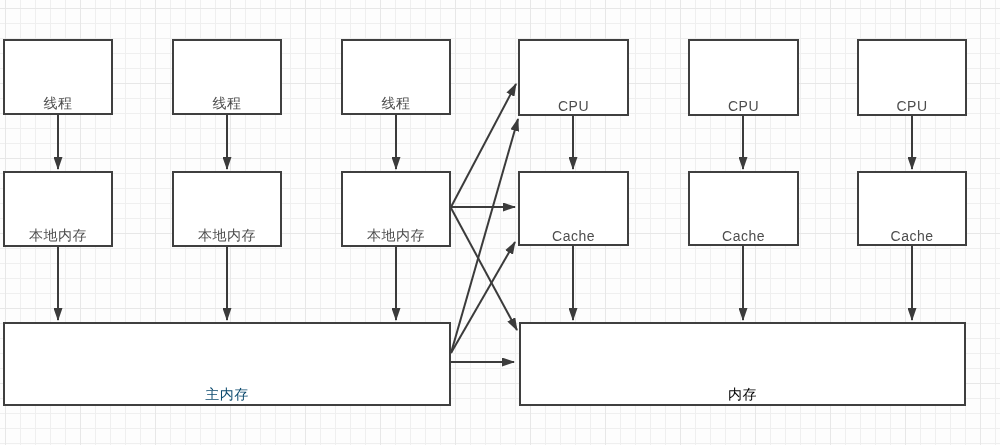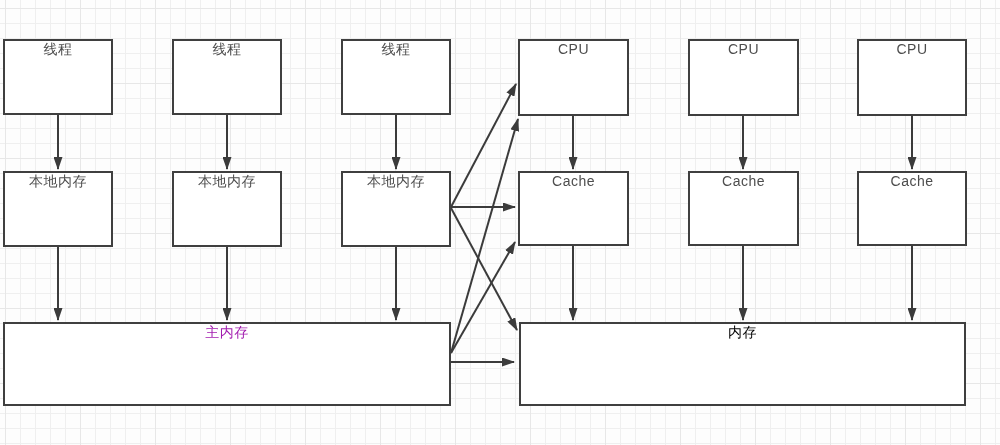--- a/index.html
+++ b/index.html
@@ -22,21 +22,21 @@
       linear-gradient(90deg, #efefef 1px, transparent 1px);
     background-size: 75px 75px, 75px 75px, 15px 15px, 15px 15px;
     background-position: 5px 8px;
   }
   .node {
     position: absolute;
     box-sizing: border-box;
     background: #ffffff;
     border: 2px solid #3f3f3f;
     display: flex;
-    align-items: flex-start;
+    align-items: flex-end;
     justify-content: center;
     font-size: 14px;
     color: #4d4d4d;
     letter-spacing: 0.5px;
     user-select: none;
   }
   #edge-layer {
     position: absolute;
     left: 0;
     top: 0;
@@ -104,19 +104,19 @@
     </div>
     <div class="node" style="left: 518px; top: 171px; width: 111px; height: 75px; background: rgb(255, 255, 255); border-color: rgb(63, 63, 63); color: rgb(77, 77, 77);">
       <span>Cache</span>
     </div>
     <div class="node" style="left: 688px; top: 171px; width: 111px; height: 75px; background: rgb(255, 255, 255); border-color: rgb(63, 63, 63); color: rgb(77, 77, 77);">
       <span>Cache</span>
     </div>
     <div class="node" style="left: 857px; top: 171px; width: 110px; height: 75px; background: rgb(255, 255, 255); border-color: rgb(63, 63, 63); color: rgb(77, 77, 77);">
       <span>Cache</span>
     </div>
-    <div class="node" style="left: 3px; top: 322px; width: 448px; height: 84px; background: rgb(255, 255, 255); border-color: rgb(63, 63, 63); color: #a21caf;">
+    <div class="node" style="left: 3px; top: 322px; width: 448px; height: 84px; background: rgb(255, 255, 255); border-color: rgb(63, 63, 63); color: #0c4a6e;">
       <span>主内存</span>
     </div>
     <div class="node" style="left: 519px; top: 322px; width: 447px; height: 84px; background: rgb(255, 255, 255); border-color: rgb(63, 63, 63); color: #000000;">
       <span>内存</span>
     </div>
   </div>
 
 </body></html>

